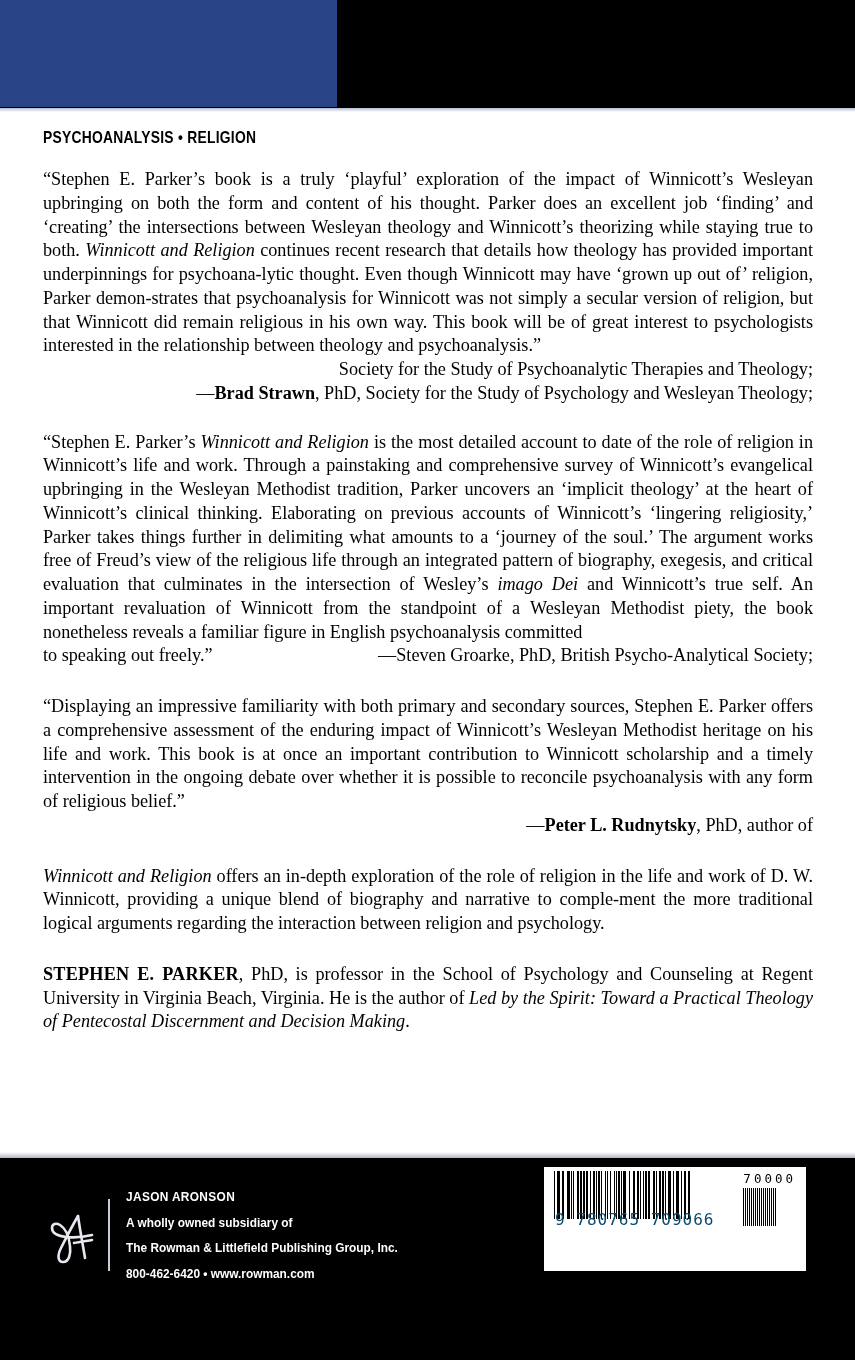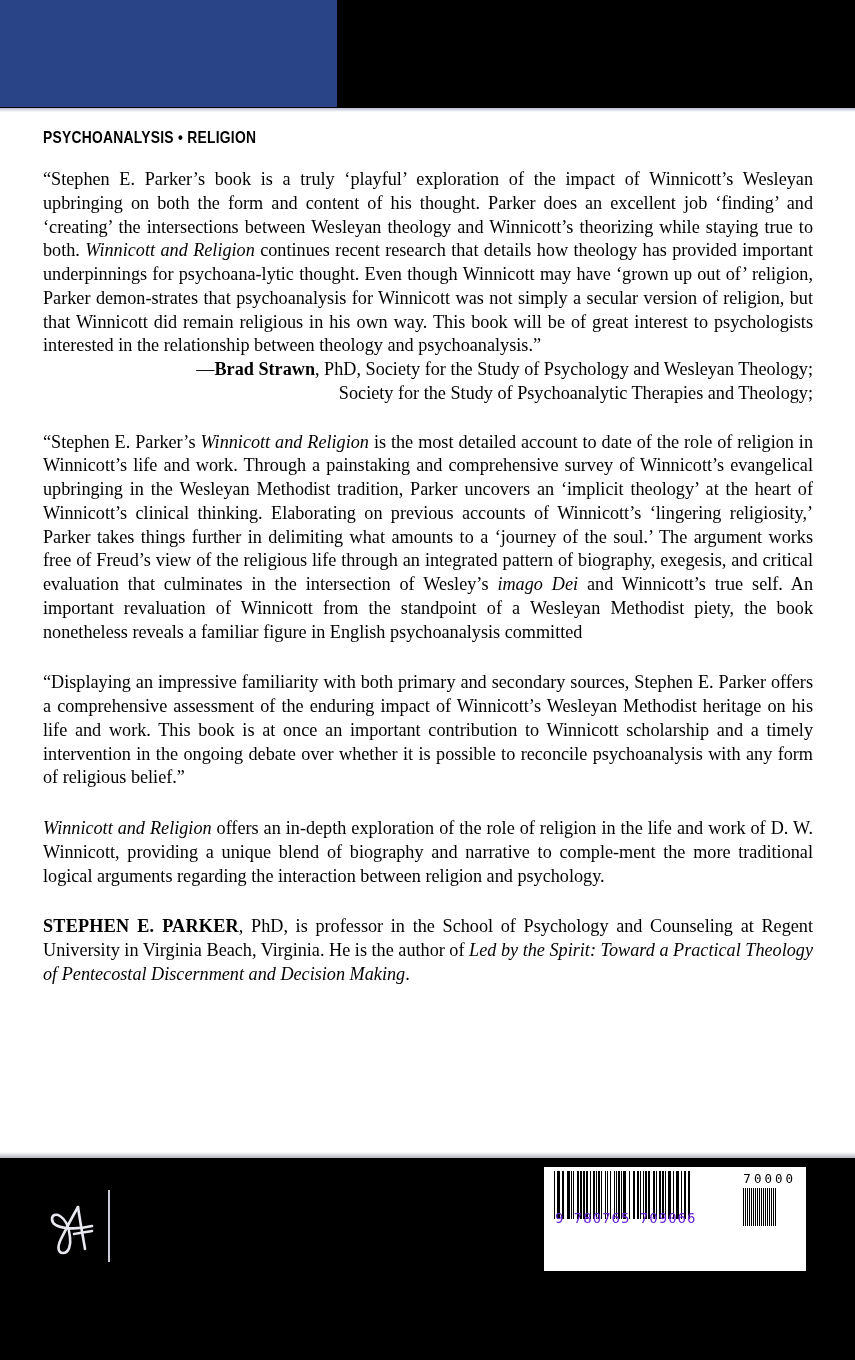--- a/index.html
+++ b/index.html
@@ -196,23 +196,23 @@
     display: flex;
     align-items: stretch;
   }
   #main-bars i {
     display: block;
     background: #000;
     height: 100%;
   }
   #main-digits {
     font-family: "DejaVu Sans Mono", monospace;
-    font-size: 14px;
+    font-size: 16px;
     letter-spacing: 1px;
-    color: #6d28d9;
+    color: #0c4a6e;
     margin-top: -9px;
     padding-left: 1px;
     white-space: nowrap;
   }
   #addon-wrap {
     flex: none;
     margin-left: auto;
     text-align: center;
   }
   #addon-digits {
@@ -241,34 +241,39 @@
   <div id="top-banner-blue"></div>
 </div>
 <div id="banner-shadow"></div>
 
 <div id="content">
 
   <div id="category-header">PSYCHOANALYSIS • RELIGION</div>
 
   <div>
     <p class="blurb"><span>“Stephen E. Parker’s book is a truly ‘playful’ exploration of the impact of Winnicott’s Wesleyan upbringing on both the form and content of his thought. Parker does an excellent job ‘finding’ and ‘creating’ the intersections between Wesleyan theology and Winnicott’s theorizing while staying true to both. </span><span class="ital">Winnicott and Religion</span><span> continues recent research that details how theology has provided important underpinnings for psychoana-lytic thought. Even though Winnicott may have ‘grown up out of’ religion, Parker demon-strates that psychoanalysis for Winnicott was not simply a secular version of religion, but that Winnicott did remain religious in his own way. This book will be of great interest to psychologists interested in the relationship between theology and psychoanalysis.”</span></p>
+    <p class="attrib">Society for the Study of Psychoanalytic Therapies and Theology;</p>
     <p class="attrib attrib-first"><span>—</span><span class="nm">Brad Strawn</span><span>, PhD, Society for the Study of Psychology and Wesleyan Theology;</span></p>
-    <p class="attrib">Society for the Study of Psychoanalytic Therapies and Theology;</p>
   </div>
 
   <div class="block-gap"></div>
 
   <div>
     <p class="blurb"><span>“Stephen E. Parker’s </span><span class="ital">Winnicott and Religion</span><span> is the most detailed account to date of the role of religion in Winnicott’s life and work. Through a painstaking and comprehensive survey of Winnicott’s evangelical upbringing in the Wesleyan Methodist tradition, Parker uncovers an ‘implicit theology’ at the heart of Winnicott’s clinical thinking. Elaborating on previous accounts of Winnicott’s ‘lingering religiosity,’ Parker takes things further in delimiting what amounts to a ‘journey of the soul.’ The argument works free of Freud’s view of the religious life through an integrated pattern of biography, exegesis, and critical evaluation that culminates in the intersection of Wesley’s </span><span class="ital">imago Dei</span><span> and Winnicott’s true self. An important revaluation of Winnicott from the standpoint of a Wesleyan Methodist piety, the book nonetheless reveals a familiar figure in English psychoanalysis committed </span></p>
+    <div class="inline-attrib-line">
+      <span>to speaking out freely.”</span>
+      <span><span>—</span><span class="nm">Steven Groarke</span><span>, PhD, British Psycho-Analytical Society;</span></span>
+    </div>
   </div>
 
   <div class="block-gap-lg"></div>
 
   <div>
     <p class="blurb">“Displaying an impressive familiarity with both primary and secondary sources, Stephen E. Parker offers a comprehensive assessment of the enduring impact of Winnicott’s Wesleyan Methodist heritage on his life and work. This book is at once an important contribution to Winnicott scholarship and a timely intervention in the ongoing debate over whether it is possible to reconcile psychoanalysis with any form of religious belief.”</p>
+    <p class="attrib"><span>—</span><span class="nm">Peter L. Rudnytsky</span><span>, PhD, author of</span></p>
   </div>
 
   <div class="block-gap-lg"></div>
 
   <p class="desc"><span class="ital">Winnicott and Religion</span><span> offers an in-depth exploration of the role of religion in the life and work of D. W. Winnicott, providing a unique blend of biography and narrative to comple-ment the more traditional logical arguments regarding the interaction between religion and psychology.</span></p>
 
   <div class="block-gap-lg"></div>
 
   <p class="bio"><span class="nm">STEPHEN E. PARKER</span><span>, PhD, is professor in the School of Psychology and Counseling at Regent University in Virginia Beach, Virginia. He is the author of </span><span class="ital">Led by the Spirit: Toward a Practical Theology of Pentecostal Discernment and Decision Making</span><span>.</span></p>
 
@@ -281,20 +286,26 @@
   <div id="pub-logo">
     <svg width="58" height="66" viewBox="0 0 58 66" xmlns="http://www.w3.org/2000/svg">
       <g fill="none" stroke="#e8e9f0" stroke-width="2.6" stroke-linecap="round" stroke-linejoin="round">
         <path d="M30 14 C23 26, 17 38, 13 46 C9 54, 10 60, 15 60 C21 60, 23 52, 22 44 C21 34, 17 26, 12 23 C8 20.5, 4 22, 4 26 C4 31, 10 34, 18 35 C27 36, 36 35, 44 33"></path>
         <path d="M30 14 C32 28, 35 44, 37 56"></path>
         <path d="M26 41 C31 40, 38 39, 44 38"></path>
       </g>
     </svg>
   </div>
   <div id="pub-rule"></div>
+  <div id="pub-lines">
+    <div class="name">JASON ARONSON</div>
+    <div>A wholly owned subsidiary of</div>
+    <div>The Rowman &amp; Littlefield Publishing Group, Inc.</div>
+    <div>800-462-6420 • www.rowman.com</div>
+  </div>
 </div>
 
 <div id="barcode-box">
   <div id="bars-row">
     <div id="main-bars-wrap">
       <div id="main-bars">
           <i style="width: 1px;"></i>
           <i style="width: 2px; background: transparent;"></i>
           <i style="width: 3px;"></i>
           <i style="width: 2px; background: transparent;"></i>

